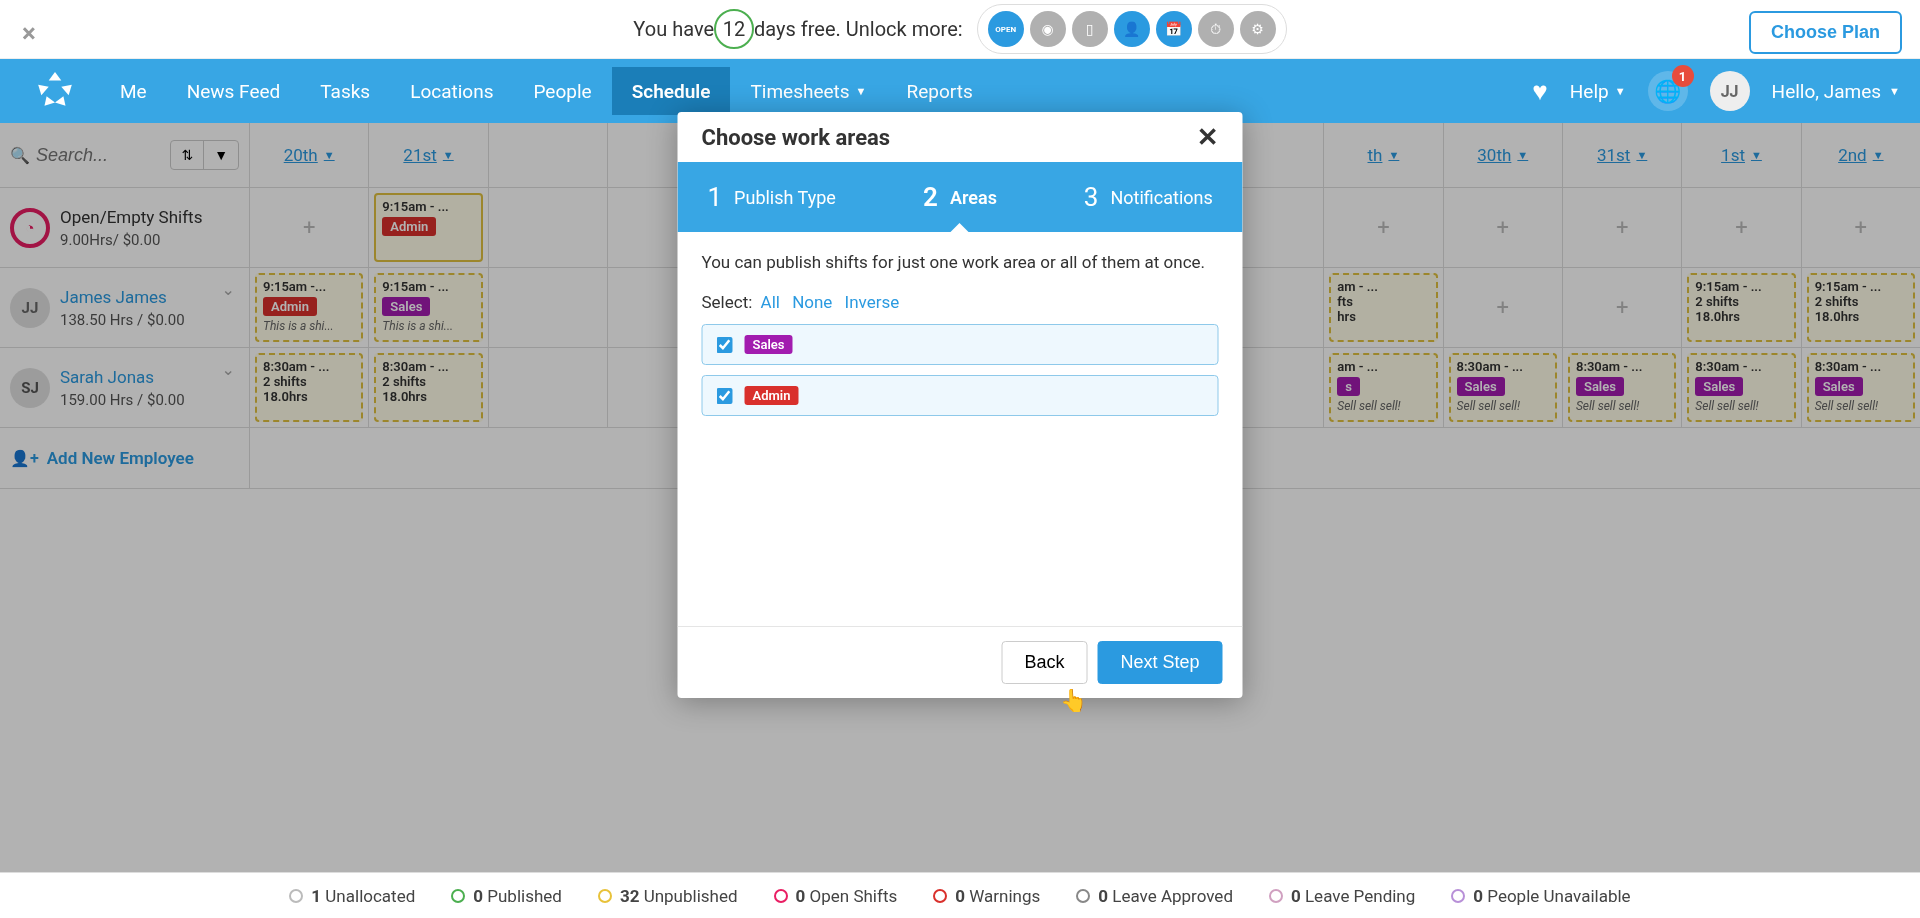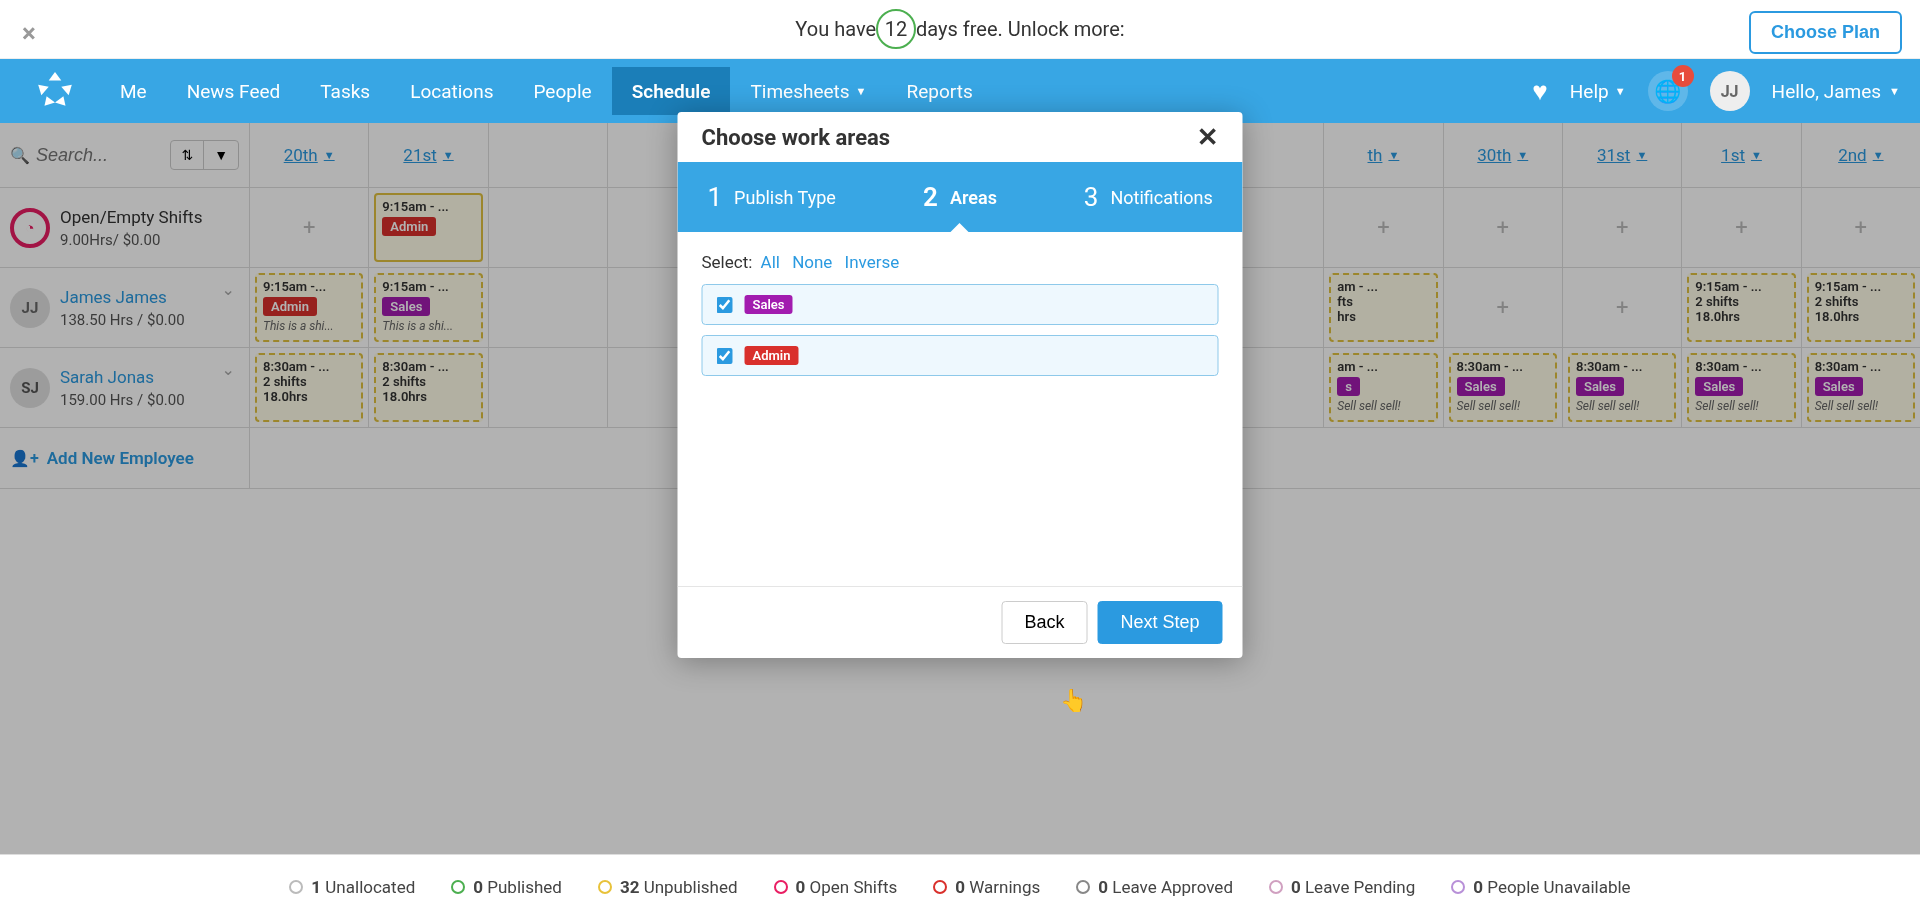--- a/index.html
+++ b/index.html
@@ -64,21 +64,21 @@
 .tag.admin { background: #d9302c; }
 .tag.sales { background: #a21caf; }
 .shift-card .note { font-style: italic; color: #666; font-size: 12px; white-space: nowrap; overflow: hidden; }
 .shift-card .meta { color: #333; font-size: 13px; font-weight: 600; }
 
 .add-emp-row { display: flex; border-bottom: 1px solid #ddd; }
 .add-emp { width: 250px; padding: 20px 10px; border-right: 1px solid #ddd; color: #2b9ae0; font-size: 17px; font-weight: 600; cursor: pointer; display: flex; align-items: center; gap: 8px; }
 .add-emp .plus-emp { font-size: 16px; }
 
 
-.status-bar { position: absolute; bottom: 0; left: 0; right: 0; height: 64px; border-top: 1px solid #ddd; display: flex; align-items: center; justify-content: center; gap: 36px; font-size: 17px; background: #fff; }
+.status-bar { position: absolute; bottom: 0; left: 0; right: 0; height: 46px; border-top: 1px solid #ddd; display: flex; align-items: center; justify-content: center; gap: 36px; font-size: 17px; background: #fff; }
 .status-item { display: flex; align-items: center; gap: 8px; color: #444; }
 .status-item .dot { width: 14px; height: 14px; border-radius: 50%; border: 2px solid; }
 .status-item b { font-weight: 700; }
 
 
 .overlay { position: absolute; top: 123px; left: 0; right: 0; bottom: 0; background: rgba(0,0,0,0.3); pointer-events: none; }
 
 
 .modal { position: absolute; top: 112px; left: 50%; transform: translateX(-50%); width: 565px; background: #fff; border-radius: 4px; box-shadow: 0 4px 30px rgba(0,0,0,0.3); overflow: hidden; z-index: 10; }
 .modal-header { padding: 0 24px; height: 50px; display: flex; align-items: center; justify-content: space-between; }
@@ -106,20 +106,29 @@
 </style>
 </head>
 <body>
 
 <div class="banner">
   <span class="banner-close">×</span>
   <div class="banner-text">
     <span>You have</span>
     <span class="banner-days">12</span>
     <span>days free. Unlock more:</span>
+    <div class="banner-icons">
+      <div class="banner-ico on open">OPEN</div>
+      <div class="banner-ico">◉</div>
+      <div class="banner-ico">▯</div>
+      <div class="banner-ico on">👤</div>
+      <div class="banner-ico on">📅</div>
+      <div class="banner-ico">⏱</div>
+      <div class="banner-ico">⚙</div>
+    </div>
   </div>
   <button class="choose-plan">Choose Plan</button>
 </div>
 
 <div class="topnav">
   <div class="logo">
     <svg viewBox="0 0 40 40">
         <g fill="#fff">
           <polygon points="20,2 26,10 14,10"></polygon>
           <polygon points="36,14 33,24 26,16"></polygon>
@@ -410,20 +419,21 @@
       <div class="modal-step active">
         <span class="num">2</span>
         <span>Areas</span>
       </div>
       <div class="modal-step">
         <span class="num">3</span>
         <span>Notifications</span>
       </div>
     </div>
   <div class="modal-body">
+    <div class="hint">You can publish shifts for just one work area or all of them at once.</div>
     <div class="select-row">
       <span>Select:</span>
       <a>All</a>
       <a>None</a>
       <a>Inverse</a>
     </div>
     <div id="area-list">
         <div class="area-row">
           <input type="checkbox" checked="" style="">
           <span class="tag sales">Sales</span>

